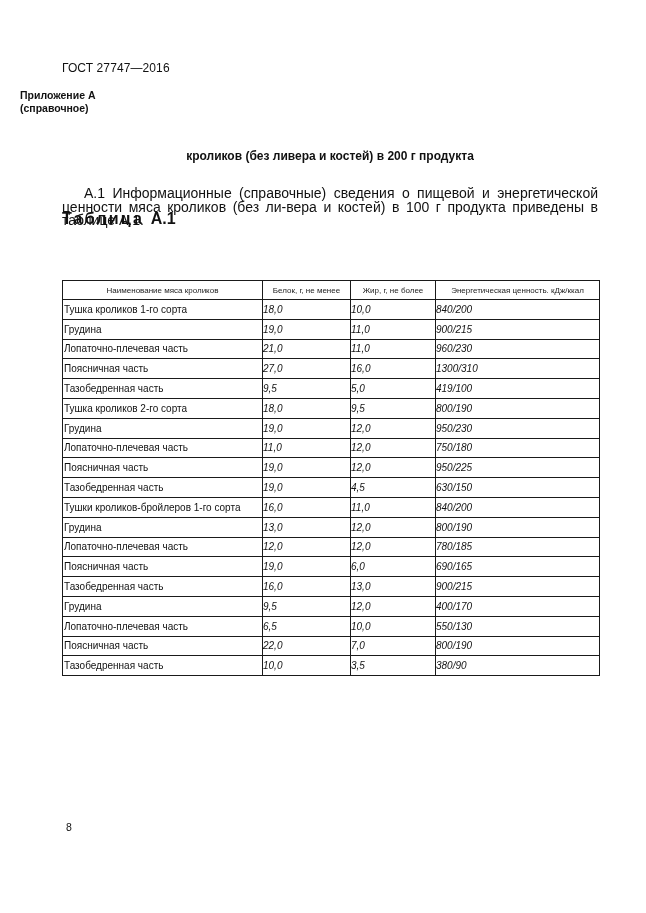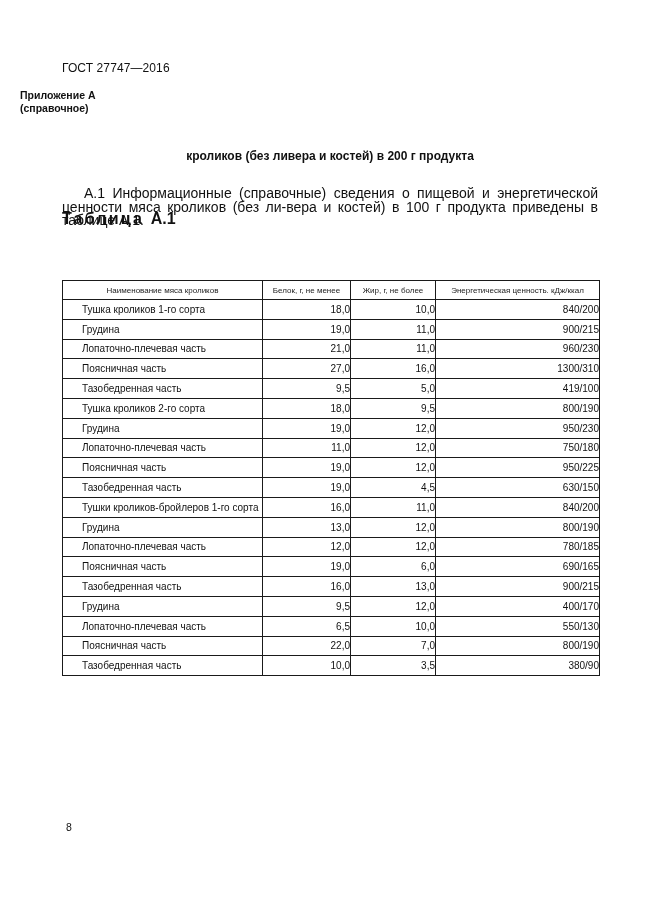--- a/index.html
+++ b/index.html
@@ -35,22 +35,22 @@
       border-collapse: collapse; table-layout: fixed;
       font-size: 10px;
       margin-top: 44px;
     }
     col.c1 { width: 200px; } col.c2 { width: 88px; } col.c3 { width: 85px; } col.c4 { width: 164px; }
     th, td { border: 1px solid #1a1a1a; padding: 0; }
     th {
       font-weight: normal; font-size: 8px; height: 18px; text-align: center; color: #222;
     }
     td { height: 18.8px; }
-    td.name { text-align: left; padding-left: 19px; }
-    td.num { text-align: right; }
+    td.name { text-align: left; padding-left: 1px; }
+    td.num { text-align: left; font-style: italic; }
     .page-num {
       position: absolute; left: 66px; top: 821px; font-size: 10.5px;
     }
   </style>
 </head>
 <body>
 
 <div class="std-code">ГОСТ 27747—2016</div>
 
 <div class="annex">

